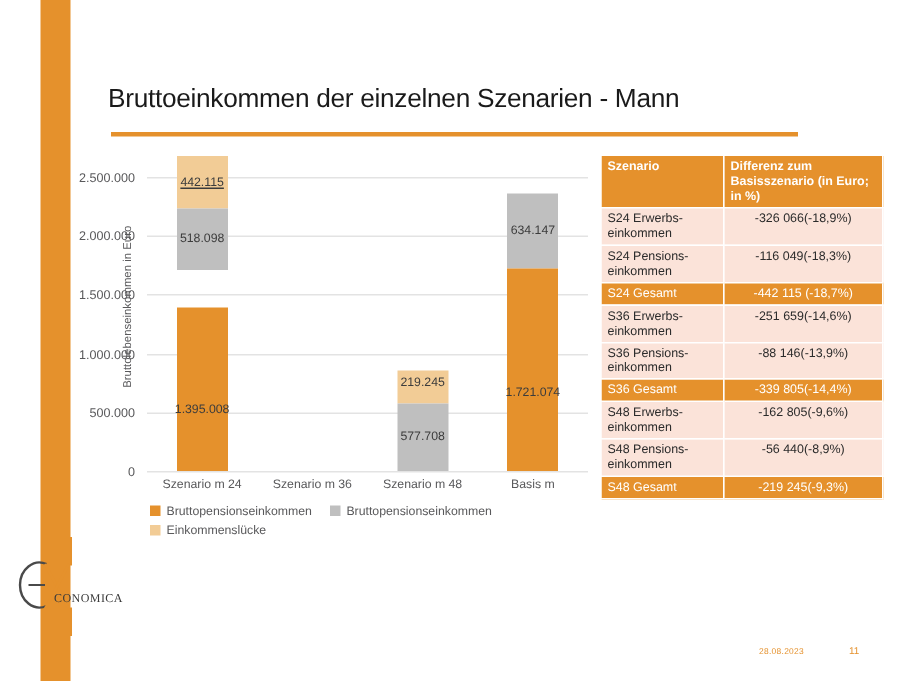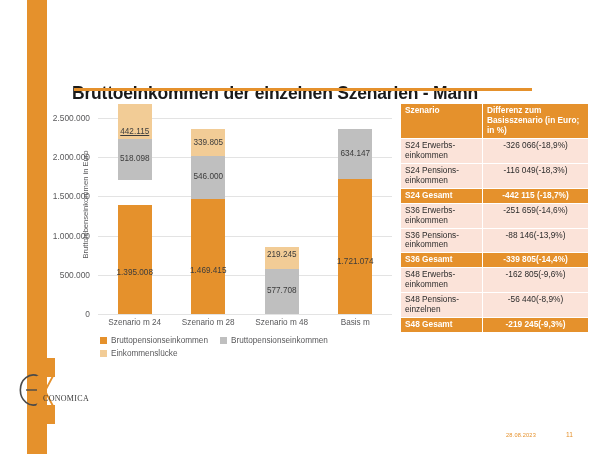--- a/index.html
+++ b/index.html
@@ -19,25 +19,24 @@
     position: absolute;
     left: 27px; top: 0; width: 20px; height: 454px;
     background: #E5912C;
   }
   
   .title {
     position: absolute;
     left: 72px; top: 55px;
     width: 470px;
     font-size: 17.5px;
-    font-weight: 700;
+    font-weight: 400;
     color: #1a1a1a;
     letter-spacing: -0.2px;
     white-space: nowrap;
-    margin-top: 28px;
   }
   .title-rule {
     position: absolute;
     left: 74px; top: 88px;
     width: 458px; height: 2.5px;
     background: #E5912C;
   }
   
   .chart-wrap {
     position: absolute;
@@ -148,28 +147,28 @@
   }
   .col-a { width: 82px; }
   .col-b { width: 106px; }
   .row-norm td {
     background: #FBE3D9;
     color: #2b2b2b;
   }
   .row-total td {
     background: #E5912C;
     color: #ffffff;
-    font-weight: bold;
+    font-weight: normal;
   }
   .cell-val { text-align: center; }
   .row-total .cell-val { text-align: center; }
   
   .logo {
     position: absolute;
-    left: 10px; top: 358px;
+    left: 3px; top: 358px;
     width: 86px; height: 66px;
   }
   .logo-sq {
     position: absolute;
     background: #E5912C;
     width: 19px; height: 19px;
   }
   .logo-text {
     position: absolute;
     left: 33px; top: 36px;
@@ -213,38 +212,27 @@
         <div class="gridline" style="top: 78.4px;"></div>
         <div class="ytick" style="top: 78.4px;">1.500.000</div>
         <div class="gridline" style="top: 117.6px;"></div>
         <div class="ytick" style="top: 117.6px;">1.000.000</div>
         <div class="gridline" style="top: 156.8px;"></div>
         <div class="ytick" style="top: 156.8px;">500.000</div>
         <div class="gridline" style="top: 196px;"></div>
         <div class="ytick" style="top: 196px;">0</div>
         <div class="bar-col" style="left: 19.75px;">
           <div class="seg" style="height: 34.6618px; background: rgb(242, 204, 150);">
-            <div class="seg-label" style="top: 23px; text-decoration: underline;">442.115</div>
+            <div class="seg-label" style="top: 13px; text-decoration: underline;">442.115</div>
           </div>
           <div class="seg" style="height: 40.6189px; background: rgb(191, 191, 191);">
             <div class="seg-label" style="top: 15.3094px;">518.098</div>
           </div>
           <div class="seg" style="height: 109.369px; background: rgb(229, 145, 44); margin-top: 25px;">
             <div class="seg-label" style="top: 63.4338px;">1.395.008</div>
-          </div>
-        </div>
-        <div class="bar-col" style="left: 93.25px;">
-          <div class="seg" style="height: 26.6407px; background: rgb(242, 204, 150);">
-            <div class="seg-label" style="top: 8.32036px;">339.805</div>
-          </div>
-          <div class="seg" style="height: 42.8064px; background: rgb(191, 191, 191);">
-            <div class="seg-label" style="top: 16.4032px;">546.000</div>
-          </div>
-          <div class="seg" style="height: 115.202px; background: rgb(229, 145, 44);">
-            <div class="seg-label" style="top: 66.8172px;">1.469.415</div>
           </div>
         </div>
         <div class="bar-col" style="left: 166.75px;">
           <div class="seg" style="height: 22px; background: rgb(242, 204, 150);">
             <div class="seg-label" style="top: 3.5944px;">219.245</div>
           </div>
           <div class="seg" style="height: 45.2923px; background: rgb(191, 191, 191);">
             <div class="seg-label" style="top: 17.6462px;">577.708</div>
           </div>
         </div>
@@ -252,21 +240,21 @@
           <div class="seg" style="height: 49.7171px; background: rgb(191, 191, 191);">
             <div class="seg-label" style="top: 19.8586px;">634.147</div>
           </div>
           <div class="seg" style="height: 134.932px; background: rgb(229, 145, 44);">
             <div class="seg-label" style="top: 78.2607px;">1.721.074</div>
           </div>
         </div>
       </div>
     <div id="xlabels">
         <div class="xlabel" style="left: 37.75px;">Szenario m 24</div>
-        <div class="xlabel" style="left: 111.25px;">Szenario m 28</div>
+        <div class="xlabel" style="left: 111.25px;">Szenario m 36</div>
         <div class="xlabel" style="left: 184.75px;">Szenario m 48</div>
         <div class="xlabel" style="left: 258.25px;">Basis m</div>
       </div>
 
     <div class="legend">
       <div class="legend-row">
         <div class="legend-item">
           <span class="swatch" id="sw0" style="background: rgb(229, 145, 44);"></span>
           <span class="legend-text">Bruttopensionseinkommen</span>
         </div>
@@ -314,21 +302,21 @@
         </tr>
         <tr class="row-total">
           <td class="col-a">S36 Gesamt</td>
           <td class="col-b cell-val">-339 805(-14,4%)</td>
         </tr>
         <tr class="row-norm">
           <td class="col-a">S48 Erwerbs-​einkommen</td>
           <td class="col-b cell-val">-162 805(-9,6%)</td>
         </tr>
         <tr class="row-norm">
-          <td class="col-a">S48 Pensions-​einzelnen</td>
+          <td class="col-a">S48 Pensions-​einkommen</td>
           <td class="col-b cell-val">-56 440(-8,9%)</td>
         </tr>
         <tr class="row-total">
           <td class="col-a">S48 Gesamt</td>
           <td class="col-b cell-val">-219 245(-9,3%)</td>
         </tr>
       </tbody>
   </table>
 
   <div class="logo">

